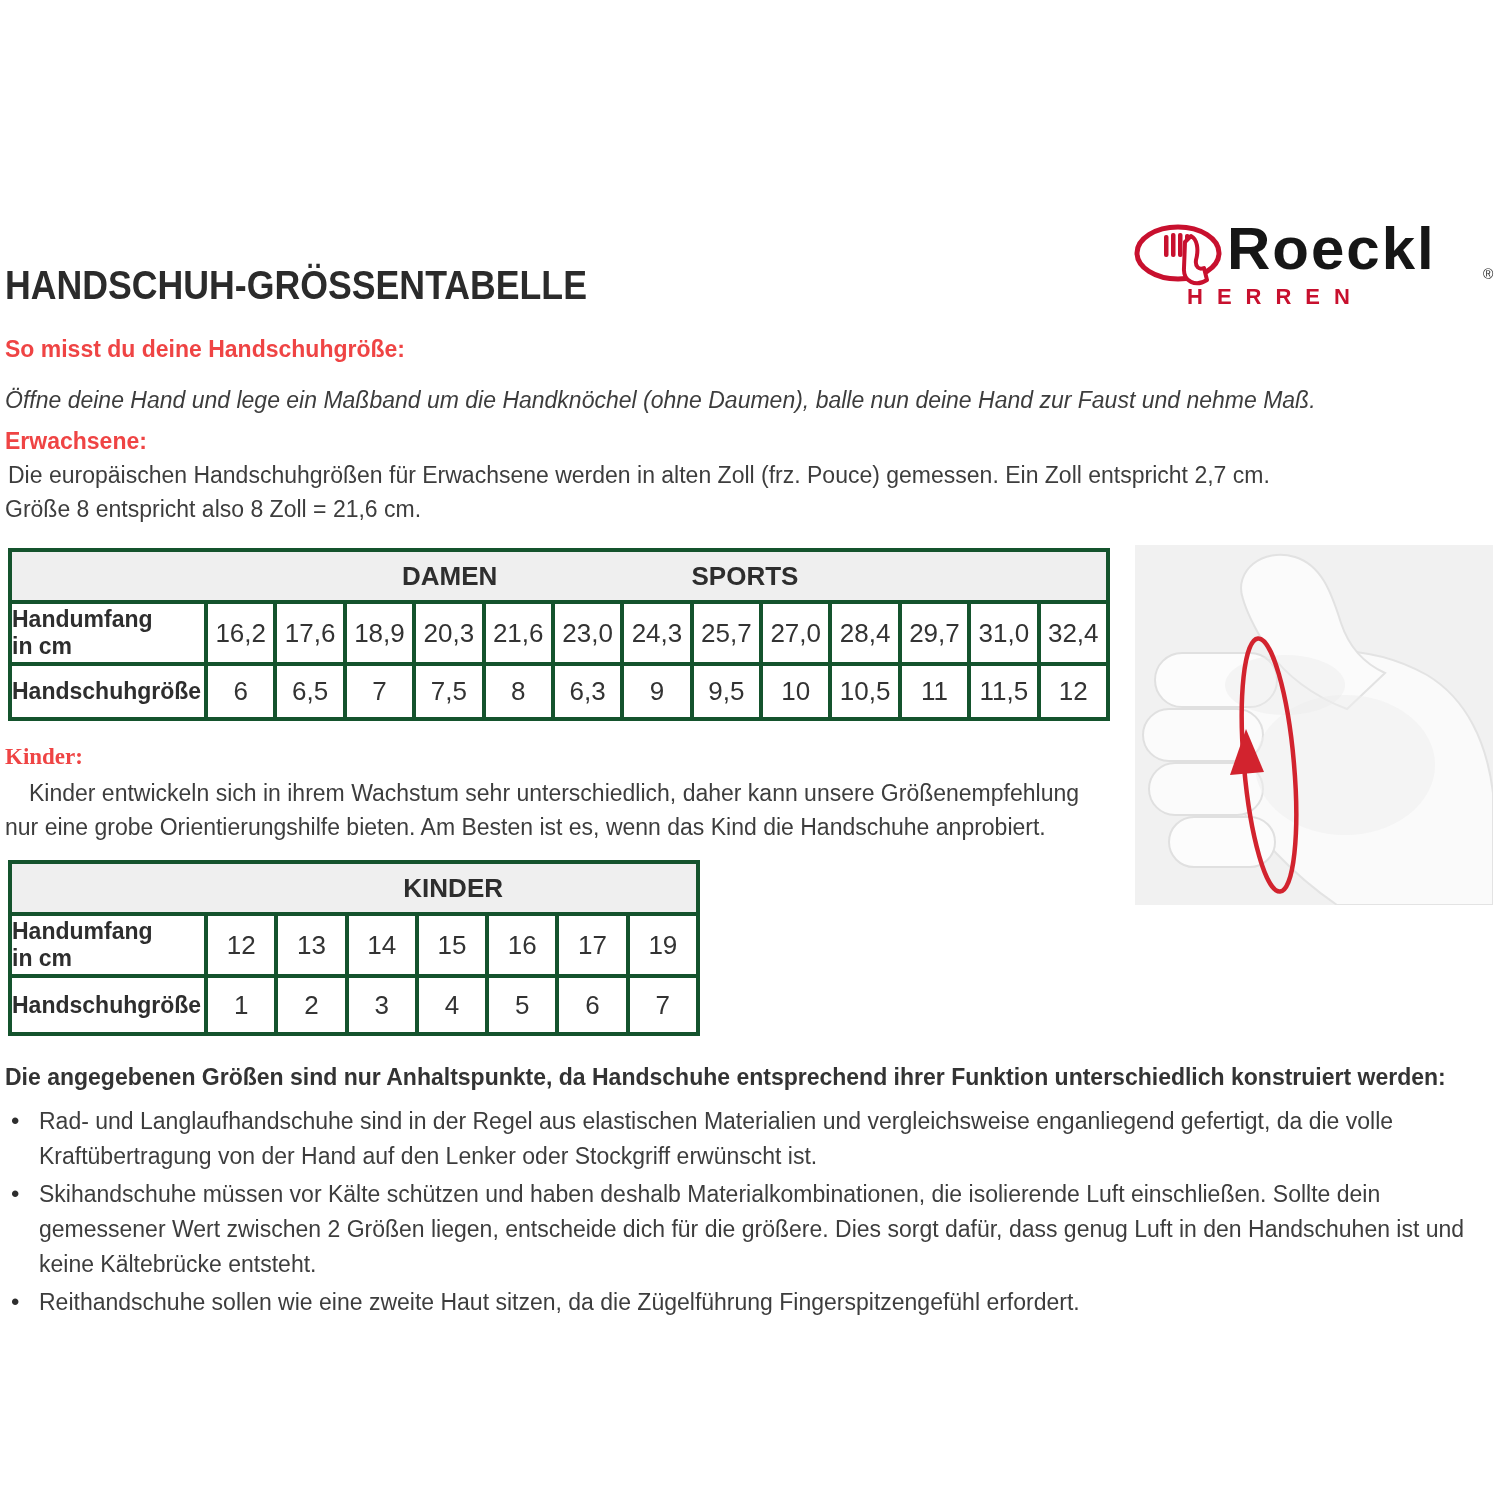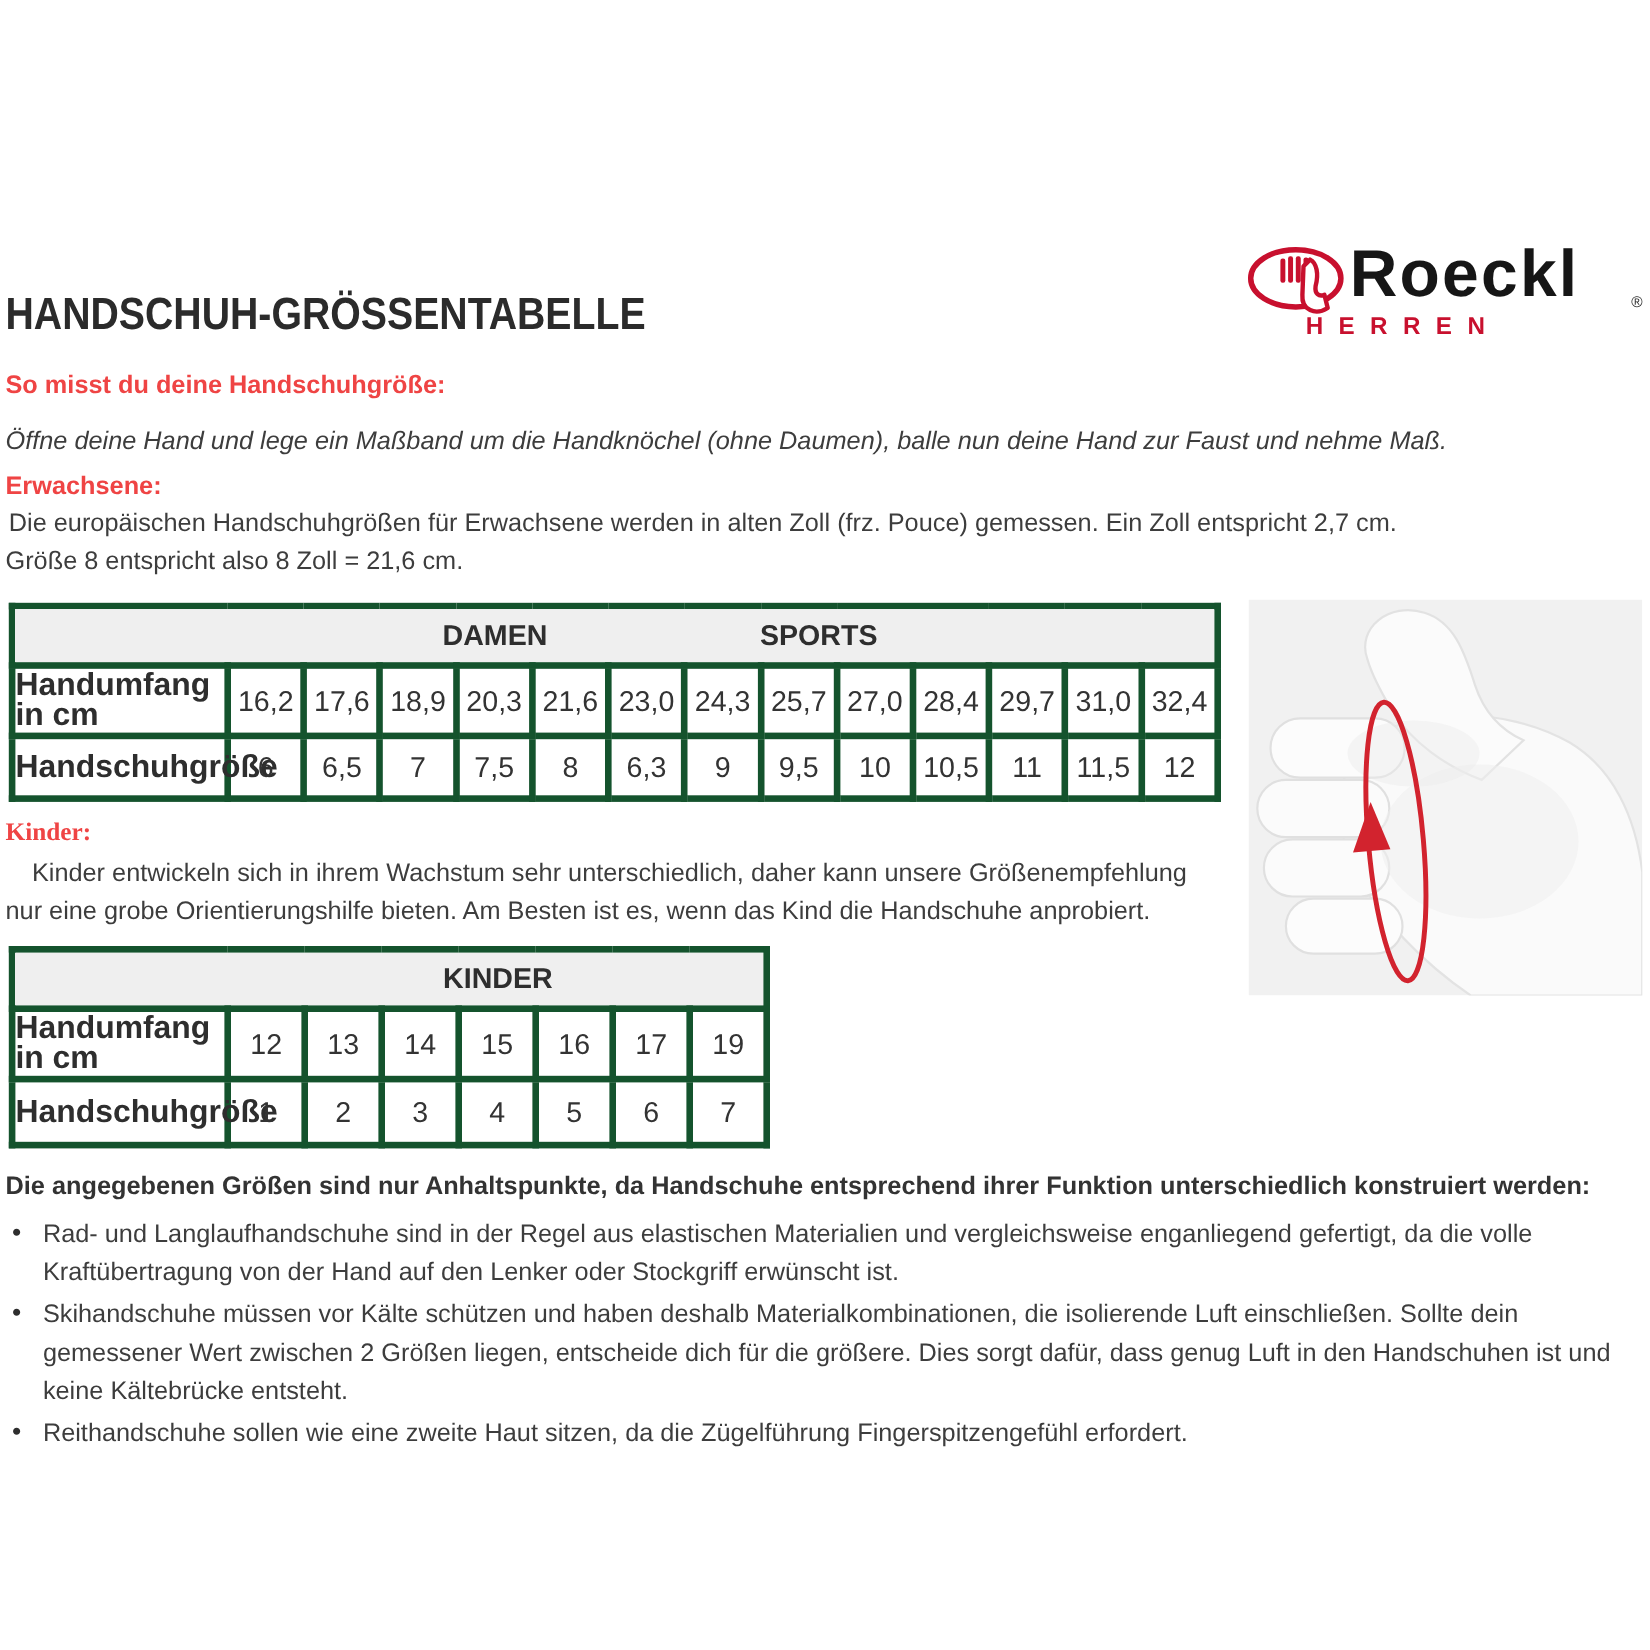--- a/index.html
+++ b/index.html
@@ -30,28 +30,28 @@
     left:5px; top:262px; margin:0;
     font-size:41px; font-weight:bold; color:#2b2b2b;
     letter-spacing:0px; white-space:nowrap;
     transform:scaleX(0.87); transform-origin:left center;
   }
   .sec-heading { font-size:23px; font-weight:bold; color:#ef4444; white-space:nowrap; }
   .body-text   { font-size:23px; color:#3d3d3d; white-space:nowrap; }
 
   
   .size-table { border-collapse:collapse; table-layout:fixed; background:#ffffff; }
-  .size-table th, .size-table td { border:6px solid #14532d; padding:0; }
+  .size-table th, .size-table td { border:4px solid #14532d; padding:0; }
   .group-header-cell {
     background:#efefef; height:48px; position:relative;
     font-size:26px; font-weight:bold; color:#2e2e2e;
   }
   .group-label { position:absolute; top:50%; transform:translate(-50%,-50%); white-space:nowrap; }
   .label-cell {
-    font-size:29px; font-weight:bold; color:#2e2e2e;
+    font-size:23px; font-weight:bold; color:#2e2e2e;
     text-align:left; padding-left:12px; white-space:pre-line; line-height:27px;
   }
   .num-cell { font-size:26px; color:#333333; text-align:center; }
   .adults-table { left:8px;  top:548px; width:1102px; }
   .kids-table   { left:8px;  top:860px; width:692px;  }
   .adults-table .r1 td { height:58px; }
   .adults-table .r2 td { height:51px; }
   .kids-table   .r1 td { height:58px; }
   .kids-table   .r2 td { height:54px; }
 

